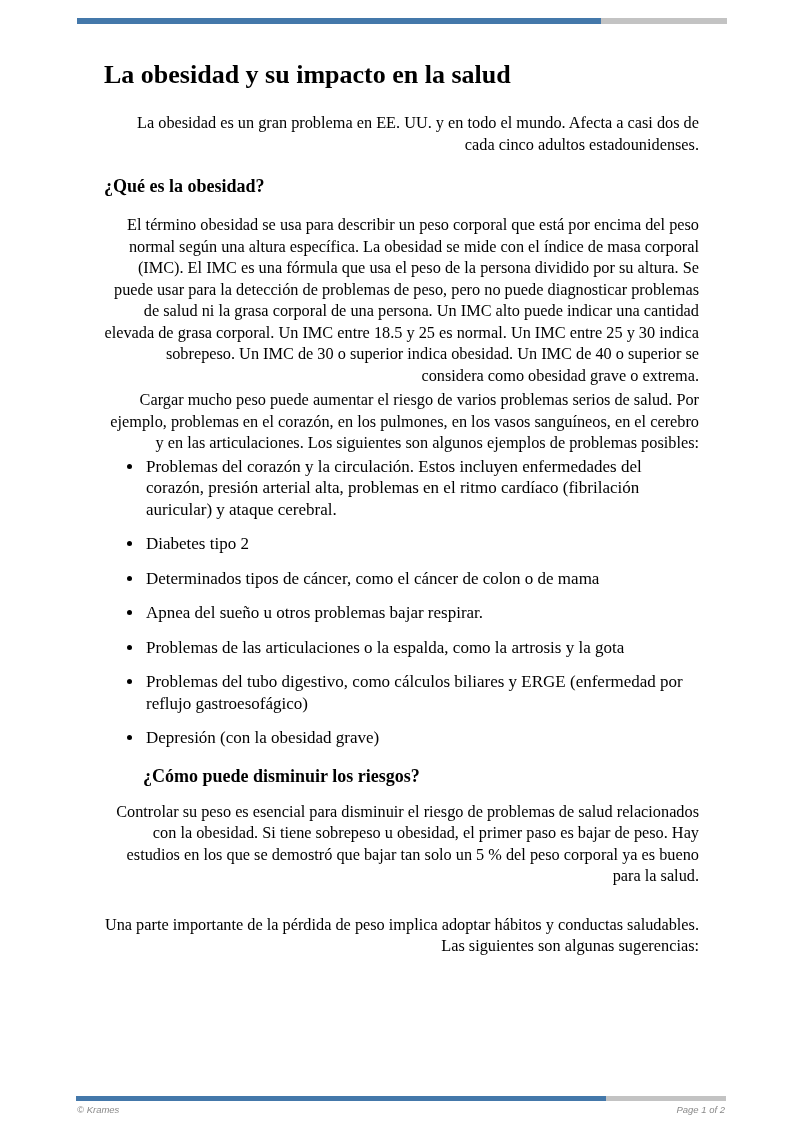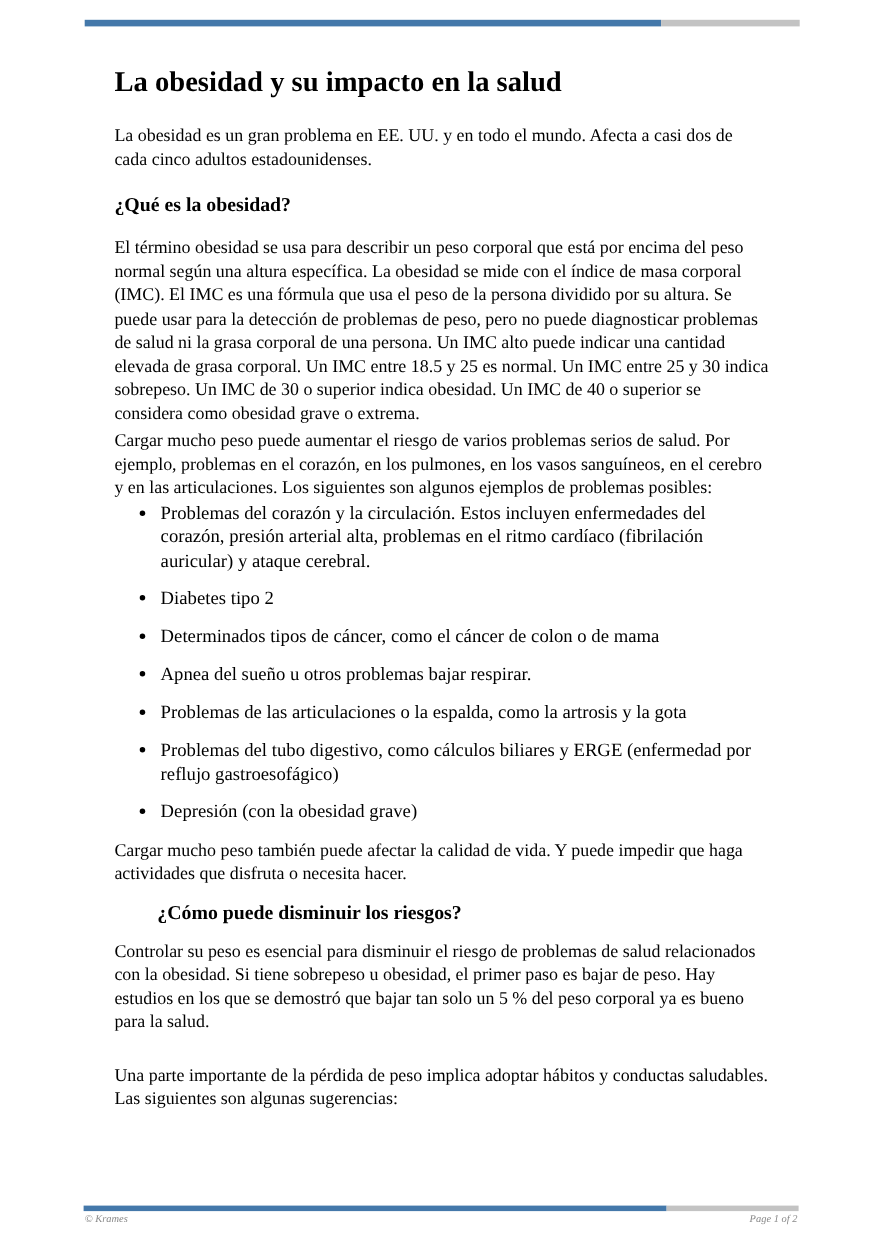--- a/index.html
+++ b/index.html
@@ -44,20 +44,21 @@
     font-size:18px;
     line-height:28px;
     font-weight:bold;
   }
   h2.tight{margin-top:4px;}
   h2.mid{margin-top:10px;margin-left:39px;}
   p{
     margin:14px 0 0 0;
     font-size:16.3px;
     line-height:21.5px;
+    text-align:right;
   }
   p.intro{margin-top:17px;}
   p.after-list{margin-top:8px;}
   p.mt11{margin-top:11px;}
   p.mt9{margin-top:27px;}
   p.mt16{margin-top:3px;}
   ul{
     margin:2px 0 0 0;
     padding:0 0 0 40px;
     list-style:disc outside;
@@ -76,21 +77,21 @@
     display:flex;
   }
   .bottom-rule .seg-blue{width:530px;height:100%;background:var(--accent-blue);}
   .bottom-rule .seg-gray{flex:1;height:100%;background:var(--rule-gray);}
   .footer-row{
     position:absolute;
     left:77px; top:1104px;
     width:648px;
     display:flex;
     justify-content:space-between;
-    font-family:Liberation Serif, serif;
+    font-family:Liberation Sans, sans-serif;
     font-style:italic;
     font-size:9.5px;
     color:var(--footer-gray);
     text-align:right;
   }
 </style>
 </head>
 <body>
 
 <div class="page">
@@ -114,21 +115,20 @@
     <ul>
       <li>Problemas del corazón y la circulación. Estos incluyen enfermedades del corazón, presión arterial alta, problemas en el ritmo cardíaco (fibrilación auricular) y ataque cerebral.</li>
       <li>Diabetes tipo 2</li>
       <li>Determinados tipos de cáncer, como el cáncer de colon o de mama</li>
       <li>Apnea del sueño u otros problemas bajar respirar.</li>
       <li>Problemas de las articulaciones o la espalda, como la artrosis y la gota</li>
       <li>Problemas del tubo digestivo, como cálculos biliares y ERGE (enfermedad por reflujo gastroesofágico)</li>
       <li>Depresión (con la obesidad grave)</li>
     </ul>
 
-    <p class="after-list">Cargar mucho peso también puede afectar la calidad de vida. Y puede impedir que haga actividades que disfruta o necesita hacer.</p>
 
     <h2 class="mid">¿Cómo puede disminuir los riesgos?</h2>
     <p class="mt11">Controlar su peso es esencial para disminuir el riesgo de problemas de salud relacionados con la obesidad. Si tiene sobrepeso u obesidad, el primer paso es bajar de peso. Hay estudios en los que se demostró que bajar tan solo un 5 % del peso corporal ya es bueno para la salud.</p>
     <p class="mt9">Una parte importante de la pérdida de peso implica adoptar hábitos y conductas saludables. Las siguientes son algunas sugerencias:</p>
 
   </div>
 
   <div class="bottom-rule">
     <div class="seg-blue"></div>
     <div class="seg-gray"></div>

